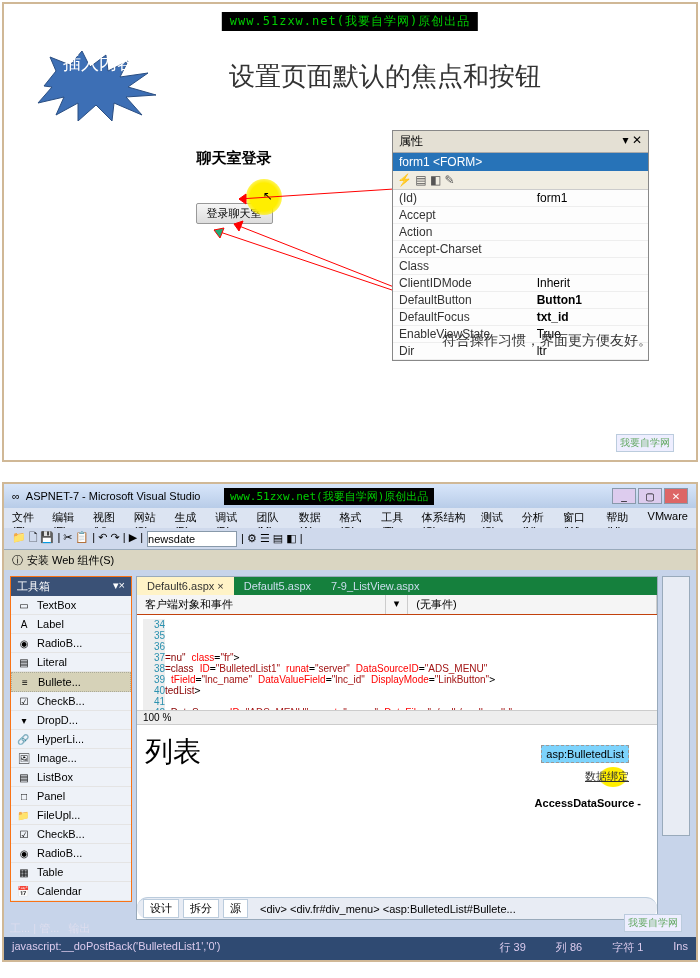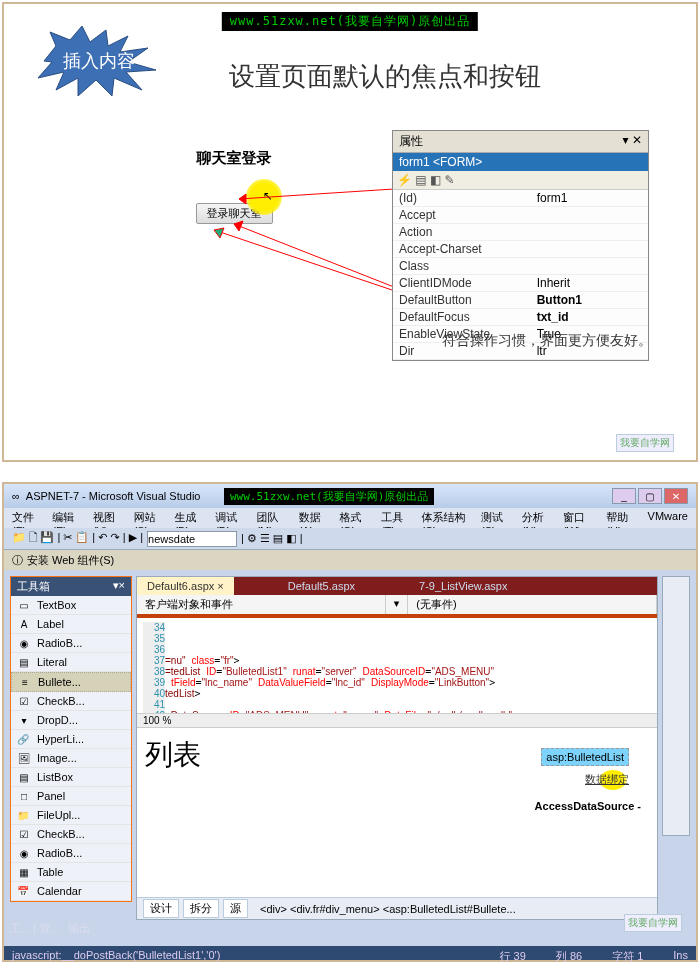--- a/index.html
+++ b/index.html
@@ -1,21 +1,21 @@
 <!DOCTYPE html>
 <html><head>
 <meta charset="utf-8">
 <style>
 * { margin:0; padding:0; box-sizing:border-box; font-family:"Microsoft YaHei",SimSun,sans-serif; }
 body { background:#fff; width:700px; }
 .card { border:2px solid #d0b896; margin:2px 2px 20px 2px; background:#fff; position:relative; }
 .topbar { position:absolute; left:50%; top:8px; transform:translateX(-50%); background:#000; color:#0c0; font:12px monospace; padding:1px 8px; letter-spacing:1px; }
 
 .card1 { height:460px; }
-.burst { position:absolute; left:30px; top:22px; width:130px; height:70px; display:flex; align-items:center; justify-content:center; }
+.burst { position:absolute; left:30px; top:47px; width:130px; height:70px; display:flex; justify-content:center; }
 .burst svg { position:absolute; inset:0; }
 .burst span { position:relative; color:#fff; font-size:18px; }
 .title1 { position:absolute; left:225px; top:55px; font-size:26px; color:#333; }
 .login { position:absolute; left:110px; top:145px; width:240px; text-align:center; }
 .login .head { font-size:15px; font-weight:bold; margin-bottom:25px; }
 .login .row { display:flex; align-items:center; justify-content:center; gap:6px; font-size:13px; }
 .login input { width:130px; height:20px; border:1px solid #bbb; }
 .highlight { position:absolute; left:55%; top:30px; width:36px; height:36px; border-radius:50%; background:radial-gradient(circle,#ffee00 55%,rgba(255,238,0,0)); }
 .cursor { position:absolute; left:62%; top:40px; font-size:12px; }
 .login button { margin-top:10px; padding:2px 10px; font-size:11px; background:linear-gradient(#f6f6f6,#ddd); border:1px solid #999; border-radius:2px; }
@@ -40,38 +40,38 @@
 .menubar { position:absolute; left:0; top:24px; right:0; height:20px; background:#dce4f2; display:flex; gap:10px; padding:2px 8px; }
 .toolbar2 { position:absolute; left:0; top:44px; right:0; height:22px; background:#cfd9ec; border-bottom:1px solid #9ab; display:flex; align-items:center; gap:4px; padding:0 8px; }
 .toolbar2 input { width:90px; height:16px; border:1px solid #89a; font-size:11px; }
 .toolbar3 { position:absolute; left:0; top:66px; right:0; height:20px; background:#dad6c2; display:flex; align-items:center; padding:0 8px; gap:4px; }
 .lside { position:absolute; left:6px; top:92px; width:122px; background:#eef2f8; border:1px solid #f97316; }
 .lside .hd { background:#3a5176; color:#fff; padding:2px 6px; display:flex; justify-content:space-between; }
 .lside .item { display:flex; align-items:center; gap:6px; padding:2px 6px; border-bottom:1px solid #e4e4e4; }
 .lside .item .ic { width:14px; height:14px; display:flex; align-items:center; justify-content:center; font-size:10px; }
 .lside .item.sel { background:#d6d2b8; border:1px dotted #aa9; }
 .center { position:absolute; left:132px; top:92px; right:38px; bottom:40px; background:#fff; border:1px solid #9ab; }
-.tabs { display:flex; background:#7f1d1d;gap:44px; }
+.tabs { display:flex; background:#15803d; }
 .tabs .tab { padding:3px 10px; color:#cde; font-size:11px; }
 .tabs .tab.sel { background:#fff3c7; color:#333; }
-.subhdr { display:flex; background:#f5f5f5; border-bottom:4px solid #c2410c; }
+.subhdr { display:flex; background:#f5f5f5; border-bottom:1px solid #c2410c; }
 .subhdr .c { padding:2px 8px; border-right:1px solid #ccc; flex:1; }
 .code { font:10px Consolas,monospace; padding:4px 6px; white-space:pre; overflow:hidden; border-bottom:1px solid #ccc; height:96px; position:relative; }
 .code .ln { color:#2b91af; display:inline-block; width:22px; text-align:right; margin-right:0; background:#eee; } .str { color:#a31515; } .attr { color:#f00; } .nm { color:#800; }
 .pct { background:#eee; font-size:10px; padding:1px 6px; border-bottom:1px solid #ccc; }
 .design { padding:8px; position:relative; height:110px; }
 .design .big { font-size:28px; font-family:SimSun; }
 .design .bl { position:absolute; right:28px; top:20px; border:1px dashed #999; padding:2px 4px; font-size:11px; background:#7dd3fc; }
 .design .db { position:absolute; right:28px; top:44px; font-size:11px; text-decoration:underline; color:#333; }
 .design .hl { position:absolute; right:30px; top:42px; width:28px; height:20px; background:radial-gradient(circle,#ffee00 60%,transparent); border-radius:50%; }
 .design .ads { position:absolute; right:16px; top:72px; font-size:11px; font-weight:bold; }
-.btabs { position:absolute; left:0; bottom:0; right:0; height:22px; background:#e8ecf4; border-top:1px solid #bcd; display:flex; align-items:center; gap:4px; padding:0 6px; font-size:11px; }
+.btabs { position:absolute; left:0; bottom:0; right:0; height:22px; background:#e8ecf4; border-top:1px solid #bcd; display:flex; align-items:center; gap:4px; padding:0 6px; font-size:11px;border-radius:11px; }
 .btabs .bt { padding:1px 6px; border:1px solid #bcd; background:#fff; }
 .rside { position:absolute; right:6px; top:92px; width:28px; height:260px; background:#e8ecf4; border:1px solid #9ab; }
-.status { position:absolute; left:0; bottom:0; right:0; height:14px; background:#2f4a72; color:#dce; padding:3px 8px; display:flex; gap:30px; font-size:11px; }
+.status { position:absolute; left:0; bottom:0; right:0; height:23px; background:#2f4a72; color:#dce; padding:3px 8px; display:flex; gap:30px; font-size:11px; }
 .bott { position:absolute; left:6px; bottom:24px; font-size:11px; color:#dde; }
 .logo2 { position:absolute; right:14px; bottom:28px; font-size:10px; color:#6a6; border:1px solid #bcd; padding:1px 3px; background:#eef; }
 .topbar2 { position:absolute; left:220px; top:4px; background:#000; color:#0c0; font:11px monospace; padding:1px 6px; }
 </style>
 </head>
 <body>
 
 <div class="card card1">
   <div class="topbar">www.51zxw.net(我要自学网)原创出品</div>
   <div class="burst">
@@ -279,21 +279,21 @@
       </div>
     <div class="subhdr">
       <div class="c">客户端对象和事件</div>
       <div class="c" style="flex:0 0 16px;text-align:center">▾</div>
       <div class="c">(无事件)</div>
     </div>
     <div class="code"><span class="ln">34</span>
 <span class="ln">35</span>
 <span class="ln">36</span>
 <span class="ln">37</span><span class="nm">=nu"</span> <span class="attr">class</span>=<span class="str">"fr"</span>&gt;
-<span class="ln">38</span><span class="nm">=tedList</span> <span class="attr">ID</span>=<span class="str">"BulletedList1"</span> <span class="attr">runat</span>=<span class="str">"server"</span> <span class="attr">DataSourceID</span>=<span class="str">"ADS_MENU"</span>
+<span class="ln">38</span><span class="nm">=class</span> <span class="attr">ID</span>=<span class="str">"BulletedList1"</span> <span class="attr">runat</span>=<span class="str">"server"</span> <span class="attr">DataSourceID</span>=<span class="str">"ADS_MENU"</span>
 <span class="ln">39</span> <span class="attr">tField</span>=<span class="str">"lnc_name"</span> <span class="attr">DataValueField</span>=<span class="str">"lnc_id"</span> <span class="attr">DisplayMode</span>=<span class="str">"LinkButton"</span>&gt;
 <span class="ln">40</span><span class="nm">tedList</span>&gt;
 <span class="ln">41</span>
 <span class="ln">42</span><span class="nm">=DataSource</span> <span class="attr">ID</span>=<span class="str">"ADS_MENU"</span> <span class="attr">runat</span>=<span class="str">"server"</span> <span class="attr">DataFile</span>=<span class="str">"~/mdb/mydb.mdb"</span></div>
     <div class="pct">100 %</div>
     <div class="design">
       <div class="big">列表</div>
       <div class="bl">asp:BulletedList</div>
       <div class="hl"></div>
       <div class="db">数据绑定</div>

